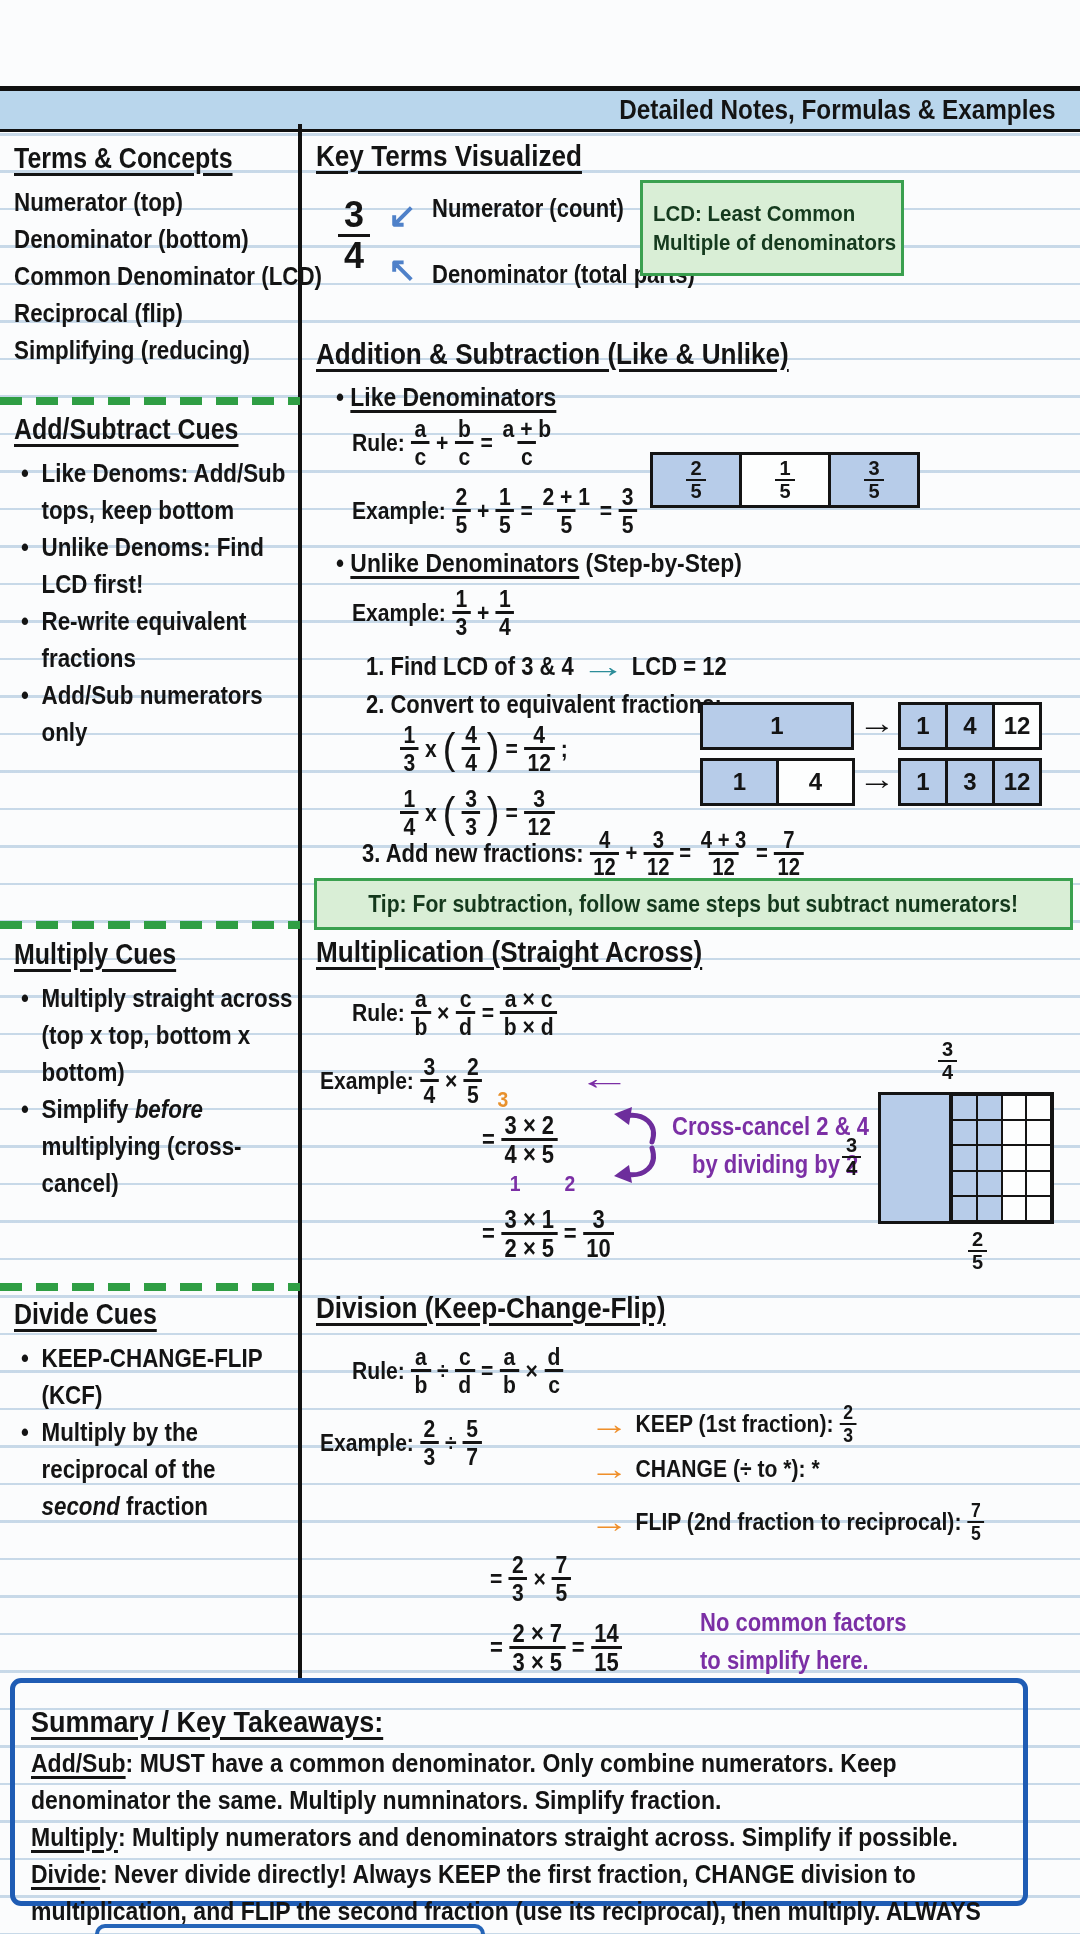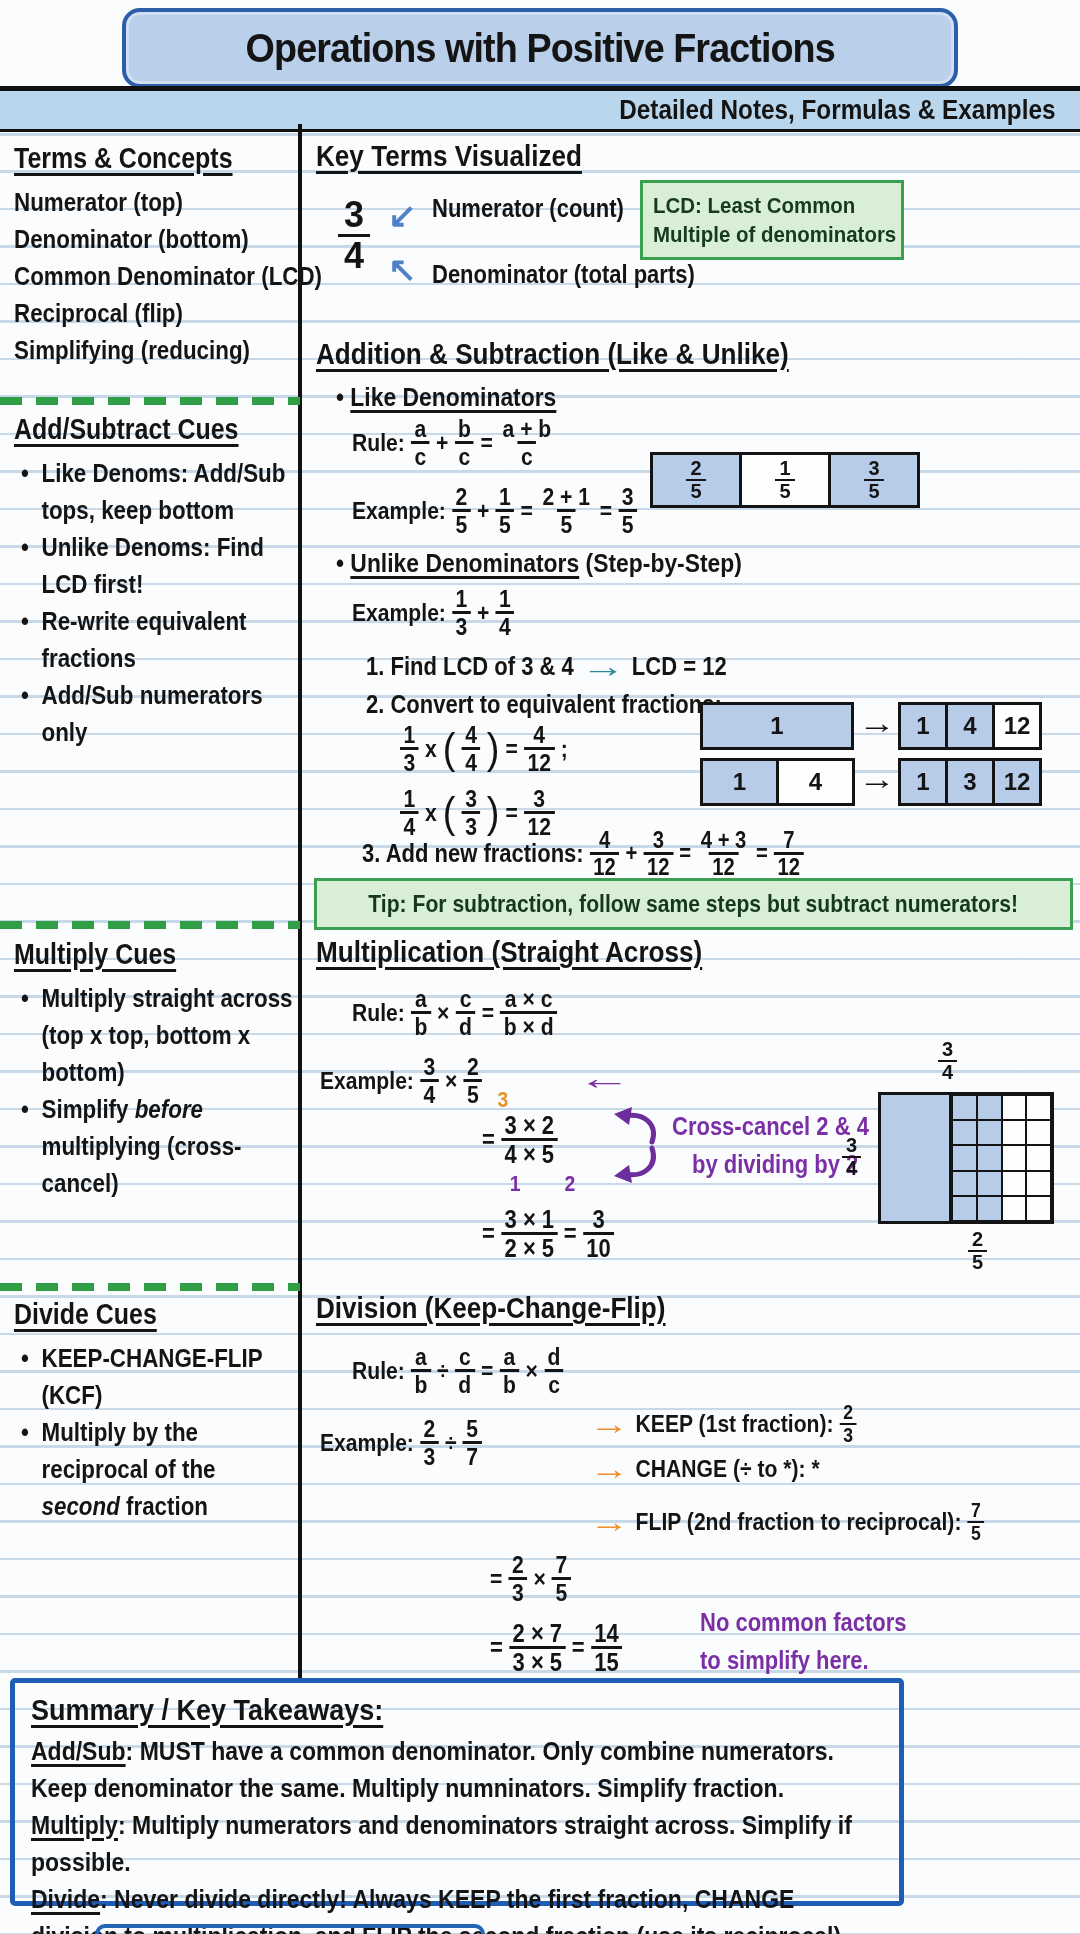--- a/index.html
+++ b/index.html
@@ -56,21 +56,21 @@
 
   
   .cellrow{position:absolute;display:flex;}
   .cell{display:flex;align-items:center;justify-content:center;border:3px solid #141414;margin-left:-3px;
         font-size:19px;background:#fdfefe;}
   .cell:first-child{margin-left:0;}
   .cell.blue{background:#b7cce9;}
   .glyph{display:inline-block;font-weight:700;line-height:1;}
 
   .lcd-box{position:absolute;left:640px;top:180px;width:238px;background:#d9eed6;border:3px solid #3aa04f;
-        padding:8px 10px;font-size:22px;line-height:29px;color:#153a1e;}
+        padding:16px 10px;font-size:22px;line-height:29px;color:#153a1e;}
   .lcd-box div{transform:scaleX(.93);transform-origin:0 50%;white-space:nowrap;}
   .tipbar{position:absolute;left:314px;top:878px;width:753px;height:46px;background:#d9eed6;
         border:3px solid #3aa04f;display:flex;align-items:center;justify-content:center;}
   .tipbar span{font-size:24px;color:#14381c;transform:scaleX(.88);white-space:nowrap;}
   .ptip{position:absolute;left:658px;top:1052px;background:#e9d9f4;border:3px solid #7d3fae;
         padding:6px 14px;}
   .ptip span{font-size:25px;color:#50176e;display:inline-block;transform:scaleX(.9);transform-origin:0 50%;white-space:nowrap;}
   .purple{color:#7b2fa5;}
   .orange{color:#ef8f2a;}
   .teal{color:#2d8d99;}
@@ -84,36 +84,33 @@
 
   
   .area-wrap{position:absolute;left:878px;top:1092px;width:170px;height:126px;border:3px solid #141414;
         display:flex;background:#fdfefe;}
   .area-big{width:68px;background:#b7cce9;border-right:3px solid #141414;}
   .area-grid{flex:1;display:grid;grid-template-columns:repeat(4,1fr);grid-template-rows:repeat(5,1fr);}
   .area-grid div{border:1.5px solid #141414;}
   .area-grid .b{background:#b7cce9;}
 
   
-  .sumbox{position:absolute;left:10px;top:1678px;width:894px;height:228px;border:5px solid #1f5cb4;
-        border-radius:5px;padding:10px 16px;box-sizing:border-box;}
+  .sumbox{position:absolute;left:10px;top:1678px;width:1018px;height:228px;border:5px solid #1f5cb4;
+        border-radius:11px;padding:22px 16px;box-sizing:border-box;}
   .sumhead{font-size:30px;text-decoration:underline;text-decoration-thickness:3px;text-underline-offset:5px;
         margin-bottom:6px;transform:scaleX(.9);transform-origin:0 50%;white-space:nowrap;}
   .sumtext{font-size:26px;line-height:37px;width:113%;transform:scaleX(.885);transform-origin:0 0;}
   .bottom-stub{position:absolute;left:95px;top:1924px;width:382px;height:26px;border:4px solid #2565b8;border-radius:10px;}
 </style>
 </head>
 <body>
 
 <div id="page">
   <div class="rules"></div>
 
-  <div class="title-box">
-    <span>Operations with Positive Fractions</span>
-  </div>
 
   <div class="band">
     <div class="br">
       <span>Detailed Notes, Formulas &amp; Examples</span>
     </div>
   </div>
   <div class="vdivider"></div>
 
   <div class="lsec" style="top:142px">
     <div class="lhead">Terms &amp; Concepts</div>

